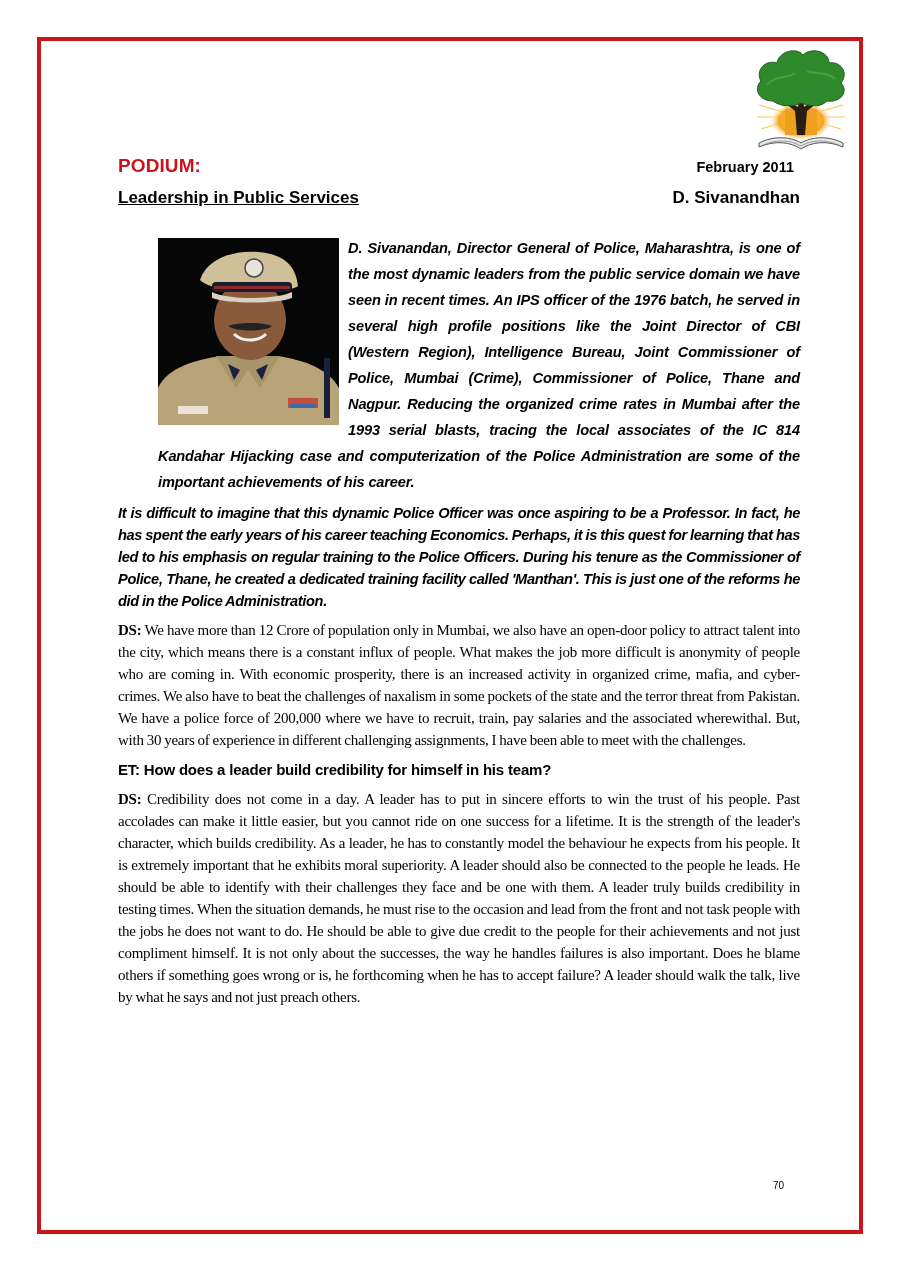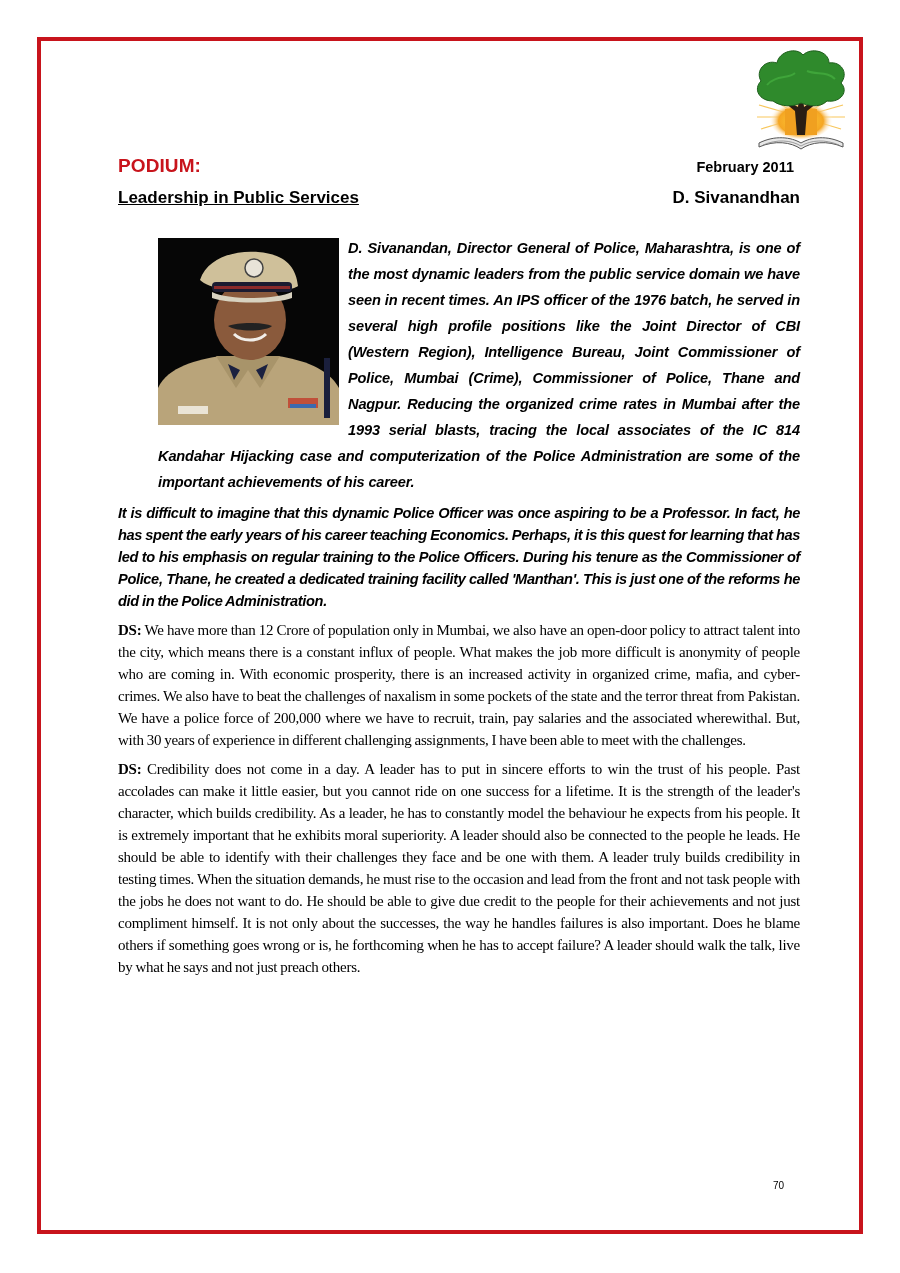--- a/index.html
+++ b/index.html
@@ -86,16 +86,17 @@
         <rect x="132" y="166" width="26" height="4" fill="#3a6ab0"></rect>
       </svg>
     </div>
     <span>D. Sivanandan, Director General of Police, Maharashtra, is one of the most dynamic leaders from the public service domain we have seen in recent times. An IPS officer of the 1976 batch, he served in several high profile positions like the Joint Director of CBI (Western Region), Intelligence Bureau, Joint Commissioner of Police, Mumbai (Crime), Commissioner of Police, Thane and Nagpur. Reducing the organized crime rates in Mumbai after the 1993 serial blasts, tracing the local associates of the IC 814 Kandahar Hijacking case and computerization of the Police Administration are some of the important achievements of his career.</span>
   </div>
 
   <div class="p2">It is difficult to imagine that this dynamic Police Officer was once aspiring to be a Professor. In fact, he has spent the early years of his career teaching Economics. Perhaps, it is this quest for learning that has led to his emphasis on regular training to the Police Officers. During his tenure as the Commissioner of Police, Thane, he created a dedicated training facility called 'Manthan'. This is just one of the reforms he did in the Police Administration.</div>
 
   <div class="a"><b>DS:</b><span> We have more than 12 Crore of population only in Mumbai, we also have an open-door policy to attract talent into the city, which means there is a constant influx of people. What makes the job more difficult is anonymity of people who are coming in. With economic prosperity, there is an increased activity in organized crime, mafia, and cyber-crimes. We also have to beat the challenges of naxalism in some pockets of the state and the terror threat from Pakistan. We have a police force of 200,000 where we have to recruit, train, pay salaries and the associated wherewithal. But, with 30 years of experience in different challenging assignments, I have been able to meet with the challenges.</span></div>
 
+  <div class="q">ET: How does a leader build credibility for himself in his team?</div>
   <div class="a"><b>DS:</b><span> Credibility does not come in a day. A leader has to put in sincere efforts to win the trust of his people. Past accolades can make it little easier, but you cannot ride on one success for a lifetime. It is the strength of the leader's character, which builds credibility. As a leader, he has to constantly model the behaviour he expects from his people. It is extremely important that he exhibits moral superiority. A leader should also be connected to the people he leads. He should be able to identify with their challenges they face and be one with them. A leader truly builds credibility in testing times. When the situation demands, he must rise to the occasion and lead from the front and not task people with the jobs he does not want to do. He should be able to give due credit to the people for their achievements and not just compliment himself. It is not only about the successes, the way he handles failures is also important. Does he blame others if something goes wrong or is, he forthcoming when he has to accept failure? A leader should walk the talk, live by what he says and not just preach others.</span></div>
 </div>
 
 <div class="page-num">70</div>
 
 </body></html>

